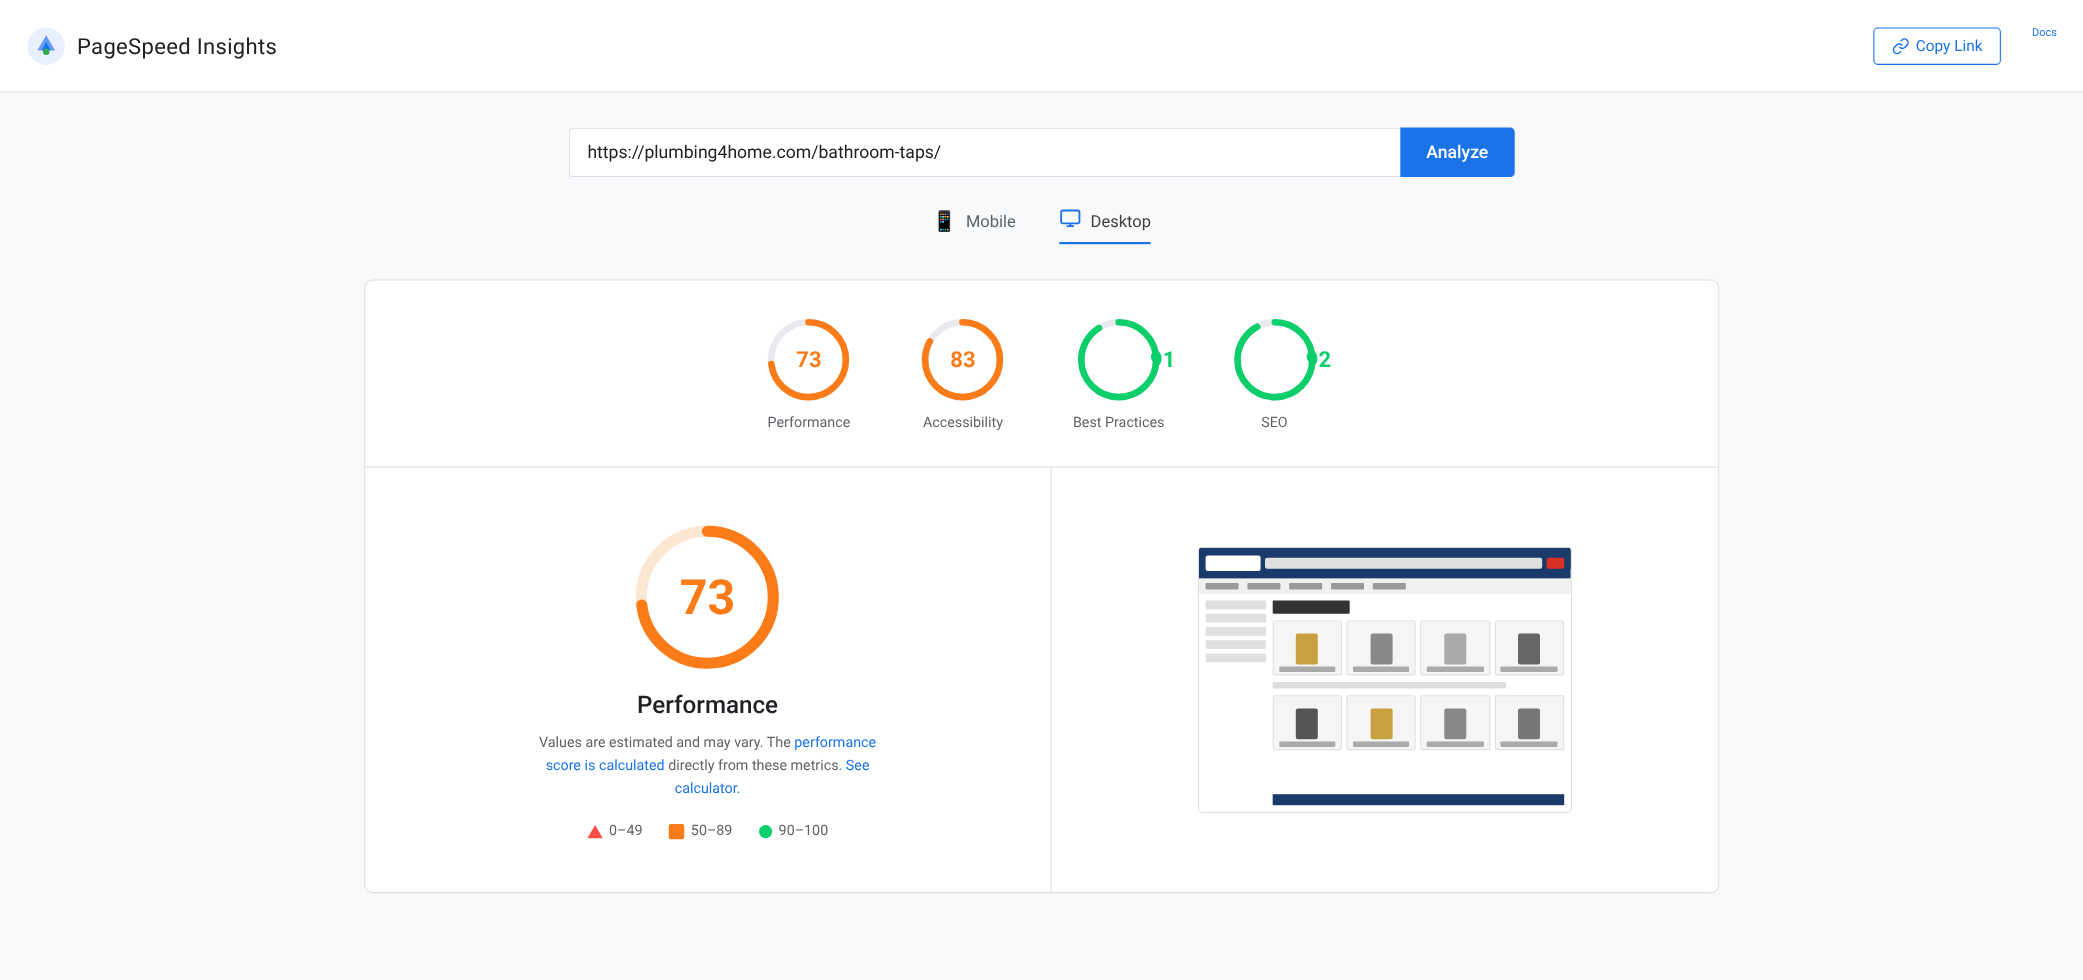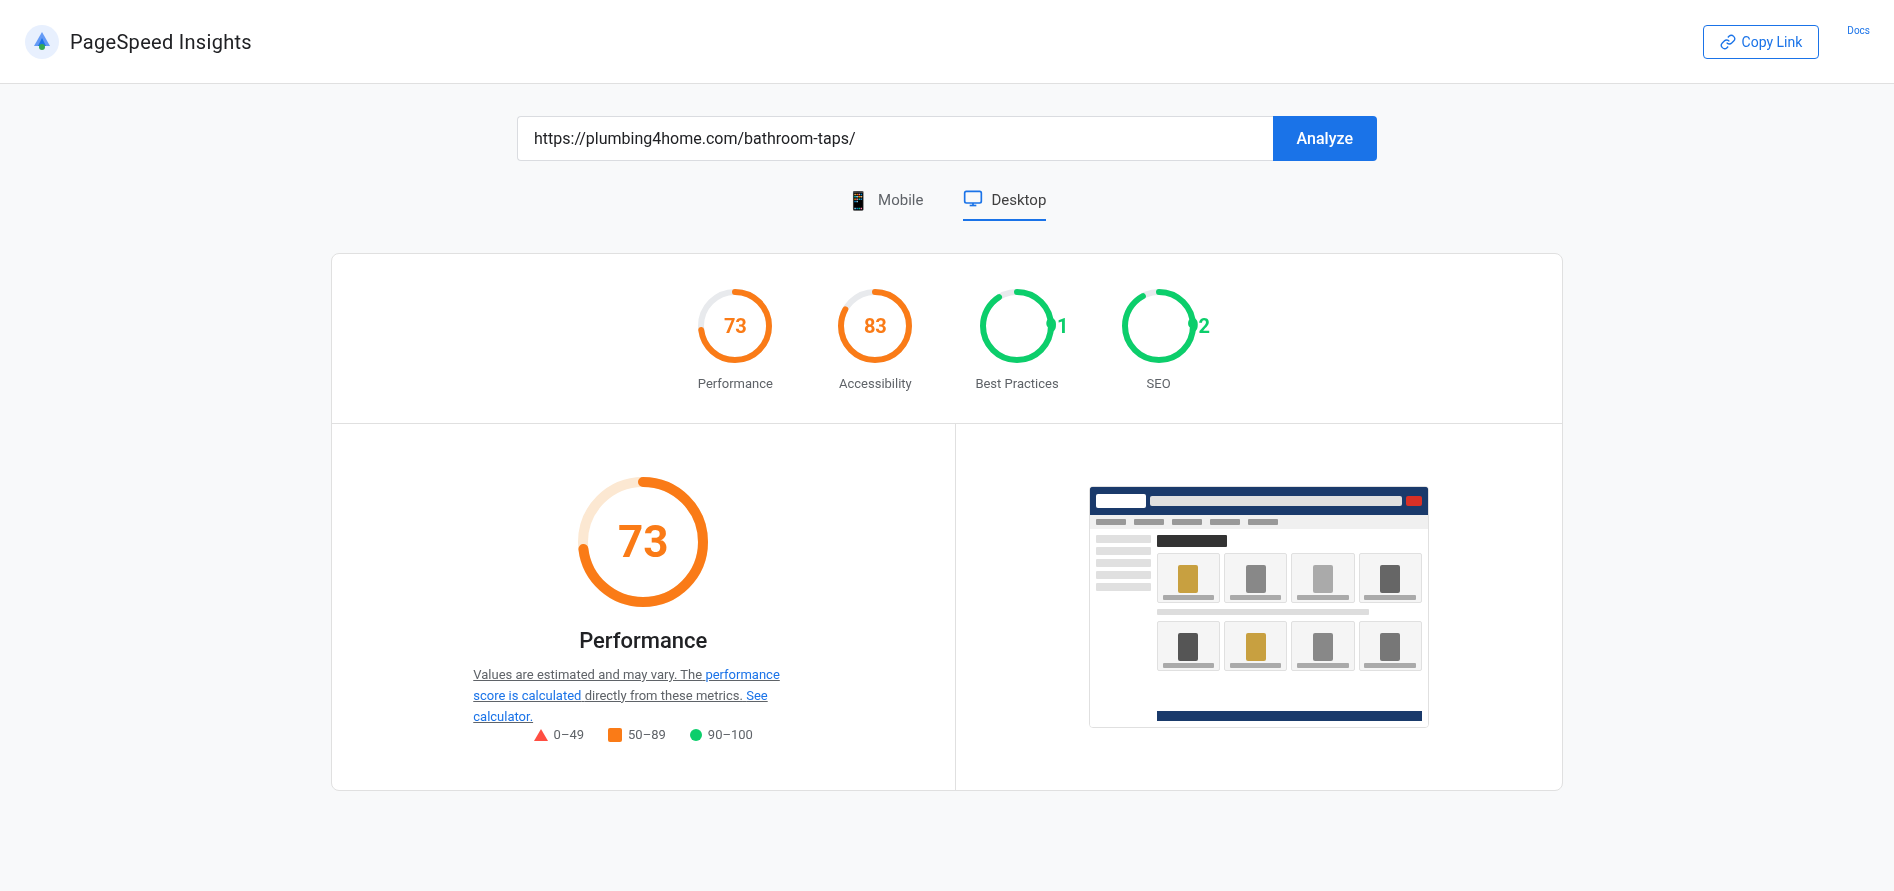--- a/index.html
+++ b/index.html
@@ -259,23 +259,24 @@
     }
     .detail-title {
       font-size: 22px;
       font-weight: 500;
       color: #202124;
       margin-bottom: 12px;
     }
     .detail-description {
       font-size: 13px;
       color: #5f6368;
+      text-align: center;
       max-width: 340px;
       line-height: 1.6;
-      text-decoration: underline;
+      margin-bottom: 20px;
     }
     .detail-description a {
       color: #1a73e8;
       text-decoration: none;
     }
 
     
     .legend {
       display: flex;
       gap: 24px;

